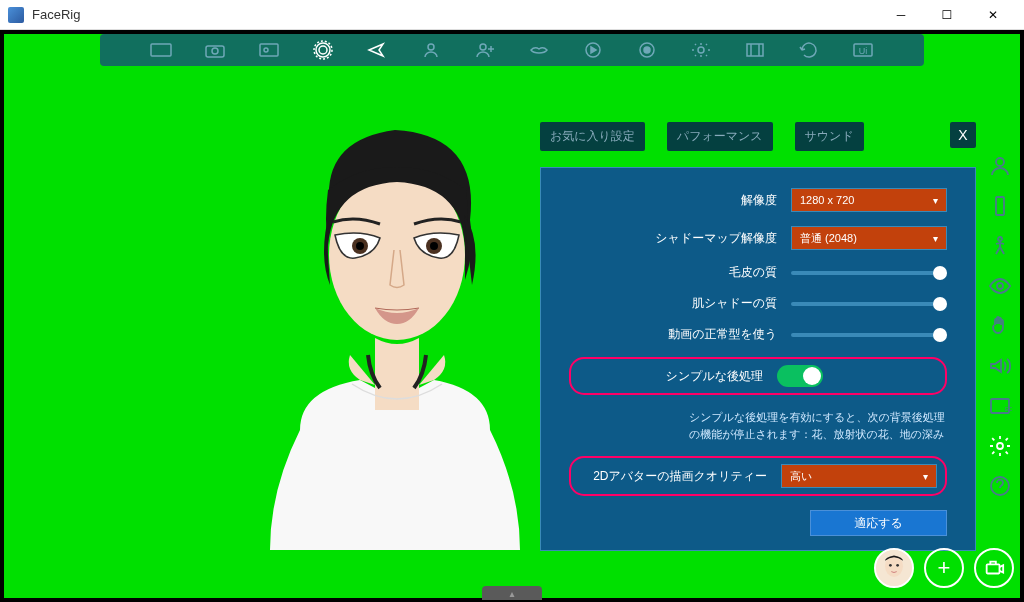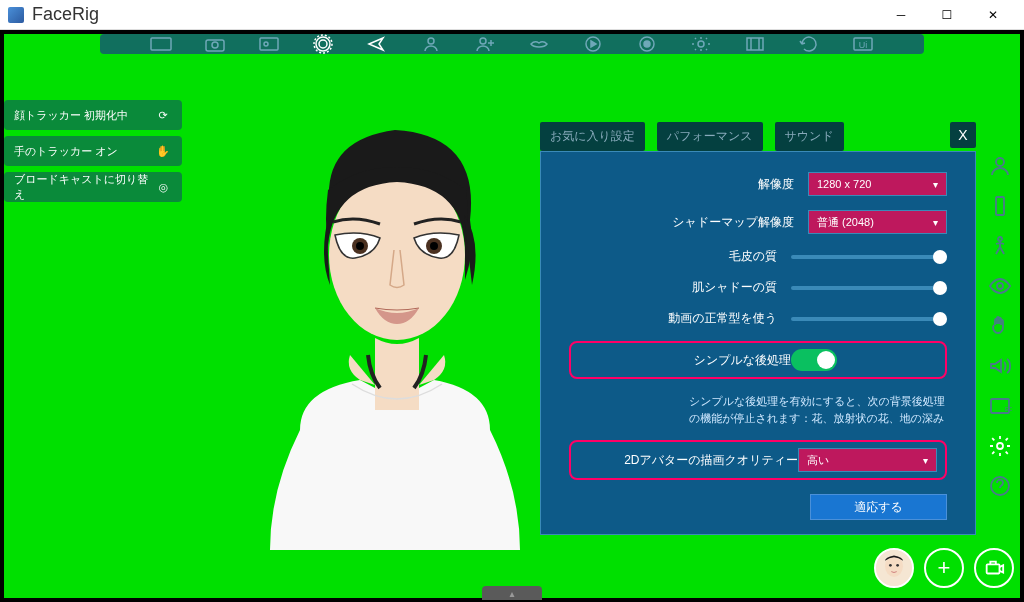--- a/index.html
+++ b/index.html
@@ -1,51 +1,51 @@
 <!DOCTYPE html>
 <html><head>
 <meta charset="utf-8">
 <style>
 *{margin:0;padding:0;box-sizing:border-box;font-family:"Meiryo",sans-serif}
 body{background:#f0f0f0;width:1024px;height:602px;overflow:hidden;position:relative}
 .titlebar{height:30px;background:#fff;display:flex;align-items:center;padding:0 8px;border-bottom:1px solid #ddd}
 .titlebar-icon{width:16px;height:16px;background:linear-gradient(135deg,#4a90d9,#2c5aa0);margin-right:8px;border-radius:2px}
-.titlebar-title{font-size:18px;color:#333;flex:1}
+.titlebar-title{font-size:13px;color:#333;flex:1}
 .titlebar-btns{display:flex;gap:0}
 .titlebar-btn{width:46px;height:30px;display:flex;align-items:center;justify-content:center;font-size:12px;cursor:pointer}
 .viewport{position:relative;width:1024px;height:572px;background:#000}
 .green-screen{position:absolute;left:4px;top:4px;right:4px;bottom:4px;background:#00e000}
-.top-toolbar{position:absolute;top:4px;left:100px;right:100px;height:20px;background:rgba(20,90,110,.85);border-radius:4px;display:flex;align-items:center;justify-content:center;gap:26px;padding:0 32px}
+.top-toolbar{position:absolute;top:4px;left:100px;right:100px;height:32px;background:rgba(20,90,110,.85);border-radius:4px;display:flex;align-items:center;justify-content:center;gap:26px;padding:0 32px}
 .top-icon{width:28px;height:22px;display:flex;align-items:center;justify-content:center;color:#6fa8b8;cursor:pointer}
 .top-icon svg{width:24px;height:20px;stroke:#6fa8b8;fill:none;stroke-width:1.5}
 .top-icon.active svg{stroke:#fff}
 .left-panel{position:absolute;left:4px;top:70px;display:flex;flex-direction:column;gap:6px}
 .left-item{width:178px;height:30px;background:#0a8a3a;border-radius:4px;display:flex;align-items:center;justify-content:space-between;padding:0 10px;color:#fff;font-size:11px;cursor:pointer}
 .left-item-icon{width:18px;height:18px;display:flex;align-items:center;justify-content:center}
 .right-panel{position:absolute;right:4px;top:120px;width:40px;display:flex;flex-direction:column;gap:8px;align-items:center}
 .right-icon{width:32px;height:32px;display:flex;align-items:center;justify-content:center;cursor:pointer;color:#4a7a8a}
 .right-icon svg{width:24px;height:24px;stroke:#4a7a8a;fill:none;stroke-width:1.8}
 .right-icon.active svg{stroke:#fff}
 .avatar{position:absolute;left:220px;top:60px;width:350px;height:500px}
 .avatar svg{width:100%;height:100%}
 .settings-panel{position:absolute;right:48px;top:92px;width:436px}
-.tabs{display:flex;gap:12px;margin-bottom:0}
+.tabs{display:flex;gap:22px;margin-bottom:16px}
 .tab{padding:6px 10px;background:#044040;color:#8ab;font-size:12px;cursor:pointer;border-radius:2px}
 .tab.active{background:#0a6850;color:#fff}
 .tab-close{width:26px;height:26px;background:#044040;color:#fff;display:flex;align-items:center;justify-content:center;cursor:pointer;border-radius:2px;margin-left:auto;font-size:14px}
 .panel-body{background:#0d5a88;border:1px solid #3a8ab8;padding:20px 28px 14px;display:flex;flex-direction:column;gap:14px}
 .row{display:flex;align-items:center;justify-content:flex-end;gap:14px}
 .row-label{color:#fff;font-size:12px;text-align:right}
-.select{width:139px;height:24px;background:#be185d;border:1px solid #3a8ab8;color:#fff;font-size:11px;padding:0 8px;display:flex;align-items:center;justify-content:space-between;cursor:pointer}
+.select{width:156px;height:24px;background:#c2410c;border:1px solid #3a8ab8;color:#fff;font-size:11px;padding:0 8px;display:flex;align-items:center;justify-content:space-between;cursor:pointer}
 .select-caret{font-size:10px}
 .slider{width:156px;height:4px;background:#3a8ab8;position:relative;border-radius:2px}
 .slider-thumb{position:absolute;right:0;top:-5px;width:14px;height:14px;background:#fff;border-radius:50%;cursor:pointer}
 .toggle{width:46px;height:22px;background:#0ac060;border-radius:11px;position:relative;cursor:pointer}
 .toggle-thumb{position:absolute;right:2px;top:2px;width:18px;height:18px;background:#fff;border-radius:50%}
-.highlight-box{border:2px solid #ff0066;border-radius:8px;padding:6px 8px;display:flex;align-items:center;justify-content:flex-end;}
+.highlight-box{border:2px solid #ff0066;border-radius:15px;padding:6px 8px;display:flex;align-items:center;justify-content:flex-end;gap:14px}
 .helper-text{color:#cfe8ff;font-size:11px;text-align:left;line-height:1.5;padding-left:120px}
 .apply-btn{width:137px;height:26px;background:#1976d2;color:#fff;font-size:12px;display:flex;align-items:center;justify-content:center;cursor:pointer;align-self:flex-end;border:1px solid #4a90d9}
 .bottom-right{position:absolute;right:10px;bottom:14px;display:flex;gap:10px;align-items:center}
 .circle-btn{width:40px;height:40px;border:2px solid #fff;border-radius:50%;display:flex;align-items:center;justify-content:center;cursor:pointer;color:#fff;font-size:22px}
 .avatar-thumb{width:40px;height:40px;border:2px solid #fff;border-radius:50%;background:#f5e6d3;overflow:hidden;cursor:pointer}
 .bottom-handle{position:absolute;left:50%;bottom:2px;transform:translateX(-50%);width:60px;height:14px;background:#5a5a5a;border-radius:4px 4px 0 0;display:flex;align-items:center;justify-content:center;cursor:pointer}
 .bottom-handle::before{content:"▴";color:#999;font-size:10px}
 </style>
 </head>
 <body>
@@ -141,34 +141,20 @@
         </svg>
       </div>
     <div class="top-icon">
         <svg viewBox="0 0 24 20">
           <rect x="3" y="4" width="18" height="12" rx="1"></rect>
           <text x="12" y="14" font-size="9" text-anchor="middle" fill="#6fa8b8" stroke="none">Ui</text>
         </svg>
       </div>
   </div>
 
-  <div class="left-panel">
-    <div class="left-item">
-      <span>顔トラッカー 初期化中</span>
-      <span class="left-item-icon">⟳</span>
-    </div>
-    <div class="left-item">
-      <span>手のトラッカー オン</span>
-      <span class="left-item-icon">✋</span>
-    </div>
-    <div class="left-item">
-      <span>ブロードキャストに切り替え</span>
-      <span class="left-item-icon">◎</span>
-    </div>
-  </div>
 
   <div class="avatar">
     <svg viewBox="0 0 350 500">
       <path d="M110 120 Q100 50 175 40 Q260 45 250 130 Q255 160 245 190 L245 165 Q245 90 175 85 Q105 90 108 165 L110 195 Q98 165 110 120 Z" fill="#1a1a1a"></path>
       <ellipse cx="177" cy="165" rx="68" ry="85" fill="#f5dcc4"></ellipse>
       <path d="M115 145 Q120 170 135 168 Q155 165 160 148 Q140 140 115 145 Z" fill="#fff" stroke="#333" stroke-width="1.5"></path>
       <circle cx="140" cy="156" r="8" fill="#4a3020"></circle>
         <circle cx="140" cy="156" r="4" fill="#000"></circle>
       <path d="M194 148 Q199 165 219 168 Q234 170 239 145 Q214 140 194 148 Z" fill="#fff" stroke="#333" stroke-width="1.5"></path>
       <circle cx="214" cy="156" r="8" fill="#4a3020"></circle>

